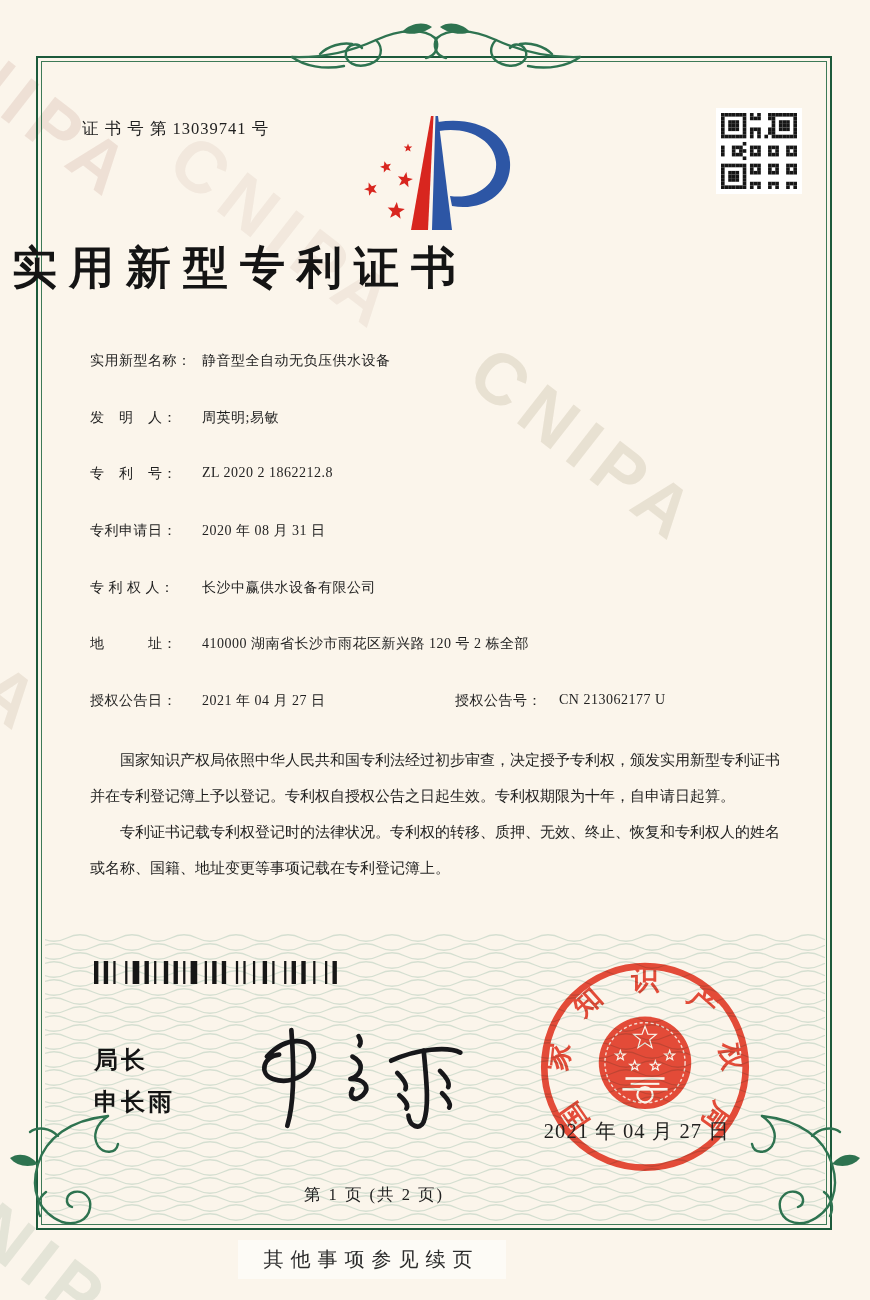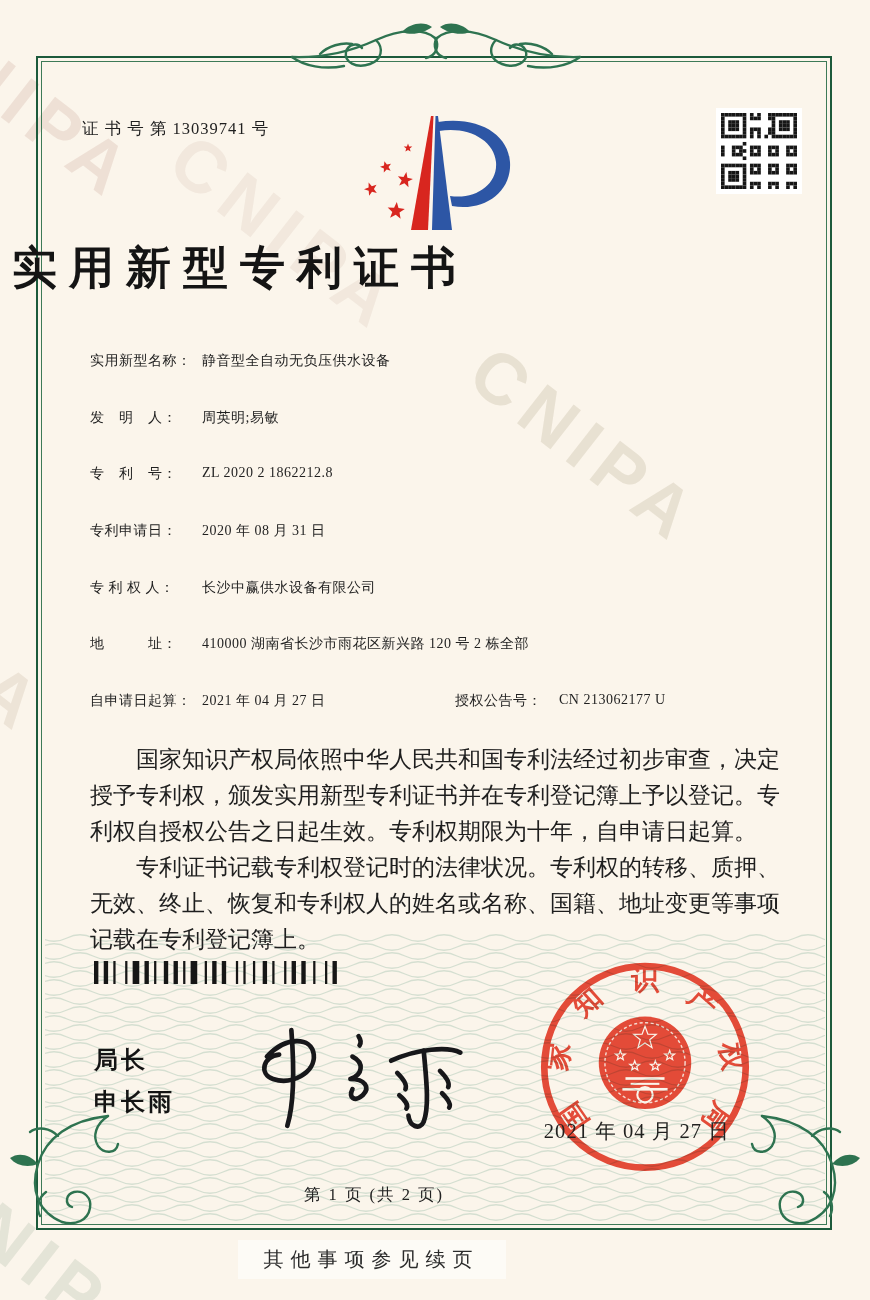--- a/index.html
+++ b/index.html
@@ -36,21 +36,21 @@
   .page-title{position:absolute;left:0;top:238px;width:870px;text-align:left;
       font-size:45px;font-weight:700;letter-spacing:12px;text-indent:12px;color:#141414;z-index:4;}
   
   .frow{position:absolute;left:90px;width:700px;font-size:14px;letter-spacing:.5px;
       display:flex;z-index:4;white-space:nowrap;}
   .flabel{display:inline-block;width:112px;flex:0 0 112px;}
   .fvalue{display:inline-block;}
   .pairB{position:absolute;left:365px;top:0;display:flex;white-space:nowrap;}
   .pairB .flabel{width:104px;flex:0 0 104px;}
   
-  .body-text{position:absolute;left:90px;top:742px;width:690px;font-size:23px;
+  .body-text{position:absolute;left:90px;top:742px;width:690px;font-size:15px;
       line-height:36px;color:#1e1e1e;z-index:4;}
   .body-text p{margin:0;text-indent:2em;}
   
   #barcode{position:absolute;left:94px;top:961px;width:244px;height:23px;z-index:4;}
   #barcode rect{fill:#161616;}
   .sig-label{position:absolute;left:94px;font-size:24px;font-weight:700;
       font-family:"Liberation Sans","DejaVu Sans",sans-serif;color:#141414;z-index:4;letter-spacing:3px;}
   .sig-label.pos{top:1044px;}
   .sig-label.name{top:1086px;text-align:center;}
   #signature{position:absolute;left:238px;top:1022px;width:235px;height:112px;z-index:5;}
@@ -374,21 +374,21 @@
   </div>
   <div class="frow" style="top:579px">
     <span class="flabel">专 利 权 人：</span>
     <span class="fvalue">长沙中赢供水设备有限公司</span>
   </div>
   <div class="frow" style="top:635px">
     <span class="flabel">地　　　址：</span>
     <span class="fvalue">410000 湖南省长沙市雨花区新兴路 120 号 2 栋全部</span>
   </div>
   <div class="frow" style="top:692px">
-    <span class="flabel">自申请日起算：</span>
+    <span class="flabel">授权公告日：</span>
     <span class="fvalue">2021 年 04 月 27 日</span>
     <span class="pairB">
       <span class="flabel">授权公告号：</span>
       <span class="fvalue">CN 213062177 U</span>
     </span>
   </div>
 
   <div class="body-text">
     <p>国家知识产权局依照中华人民共和国专利法经过初步审查，决定授予专利权，颁发实用新型专利证书并在专利登记簿上予以登记。专利权自授权公告之日起生效。专利权期限为十年，自申请日起算。</p>
     <p>专利证书记载专利权登记时的法律状况。专利权的转移、质押、无效、终止、恢复和专利权人的姓名或名称、国籍、地址变更等事项记载在专利登记簿上。</p>

